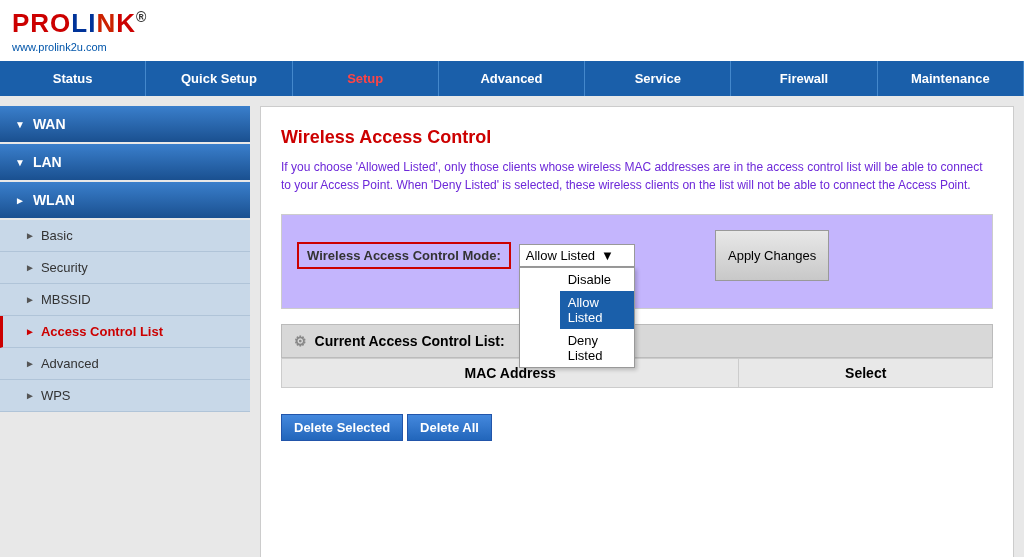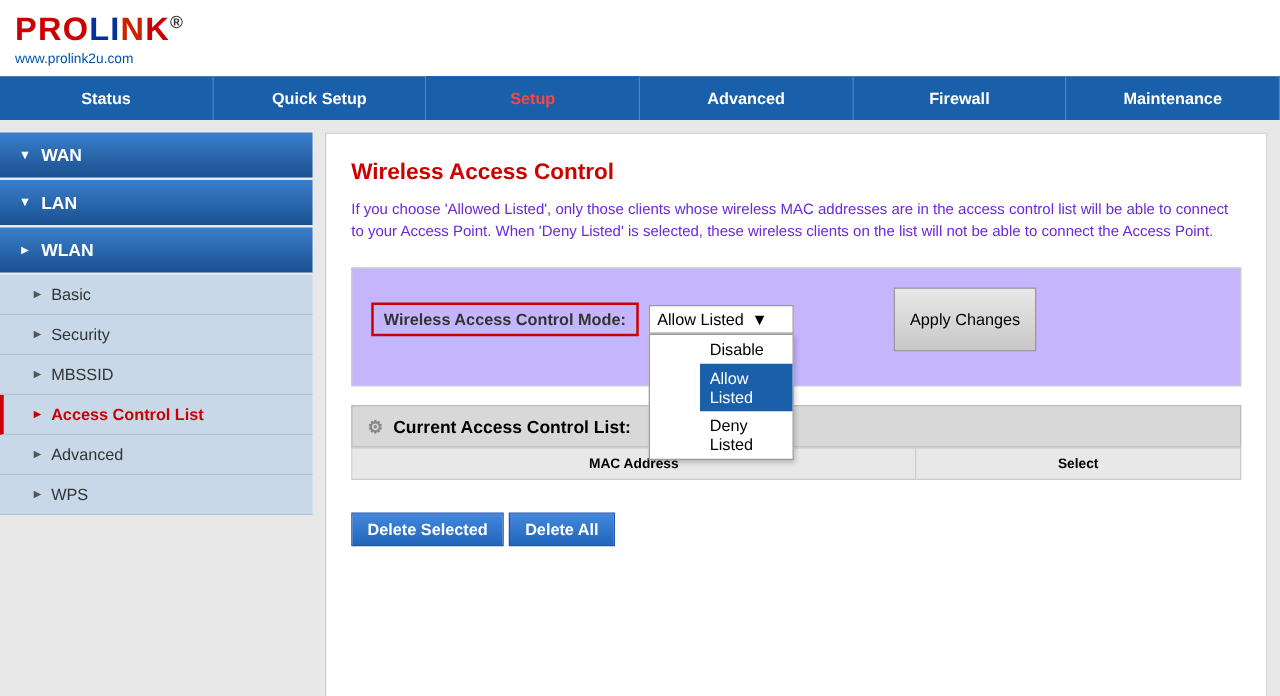--- a/index.html
+++ b/index.html
@@ -53,21 +53,21 @@
 
     .mac-row { display: flex; align-items: center; margin-top: 5px; }
     .mac-input { border: 1px solid #999; padding: 3px 6px; font-size: 13px; width: 160px; }
     .mac-hint { font-size: 11px; color: #555; margin-left: 4px; }
     .add-btn, .reset-btn { background: linear-gradient(to bottom, #e8e8e8, #c8c8c8); border: 1px solid #999; padding: 4px 10px; cursor: pointer; font-size: 13px; margin-left: 8px; }
 
     
     .acl-header { background: #d8d8d8; padding: 8px 12px; display: flex; align-items: center; font-weight: bold; font-size: 14px; margin-bottom: 0; border: 1px solid #bbb; }
     .gear-icon { margin-right: 8px; color: #888; }
     .acl-table { width: 100%; border-collapse: collapse; border: 1px solid #bbb; border-top: none; }
-    .acl-table th { background: #e8e8e8; border: 1px solid #ccc; padding: 6px 10px; font-weight: bold; font-size: 11px; }
+    .acl-table th { background: #e8e8e8; border: 1px solid #ccc; padding: 6px 10px; font-weight: bold; font-size: 14px; }
 
     
     .bottom-btns { margin-top: 26px; display: flex; gap: 4px; }
     .del-btn { background: linear-gradient(to bottom, #4488dd, #2266bb); color: #fff; border: 1px solid #2255aa; padding: 5px 12px; cursor: pointer; font-size: 13px; font-weight: bold; }
   </style>
 </head>
 <body>
 
 <div id="header">
   <div>
@@ -76,20 +76,21 @@
     </div>
     <div id="logo-sub">www.prolink2u.com</div>
   </div>
 </div>
 
 <div id="nav">
   <div class="nav-item">Status</div>
   <div class="nav-item">Quick Setup</div>
   <div class="nav-item active">Setup</div>
   <div class="nav-item">Advanced</div>
+  <div class="nav-item">Service</div>
   <div class="nav-item">Firewall</div>
   <div class="nav-item">Maintenance</div>
 </div>
 
 <div id="main">
 
   <div id="sidebar">
     <div class="sidebar-section">
       <div class="sidebar-group">
         <span class="arrow">▼</span>

